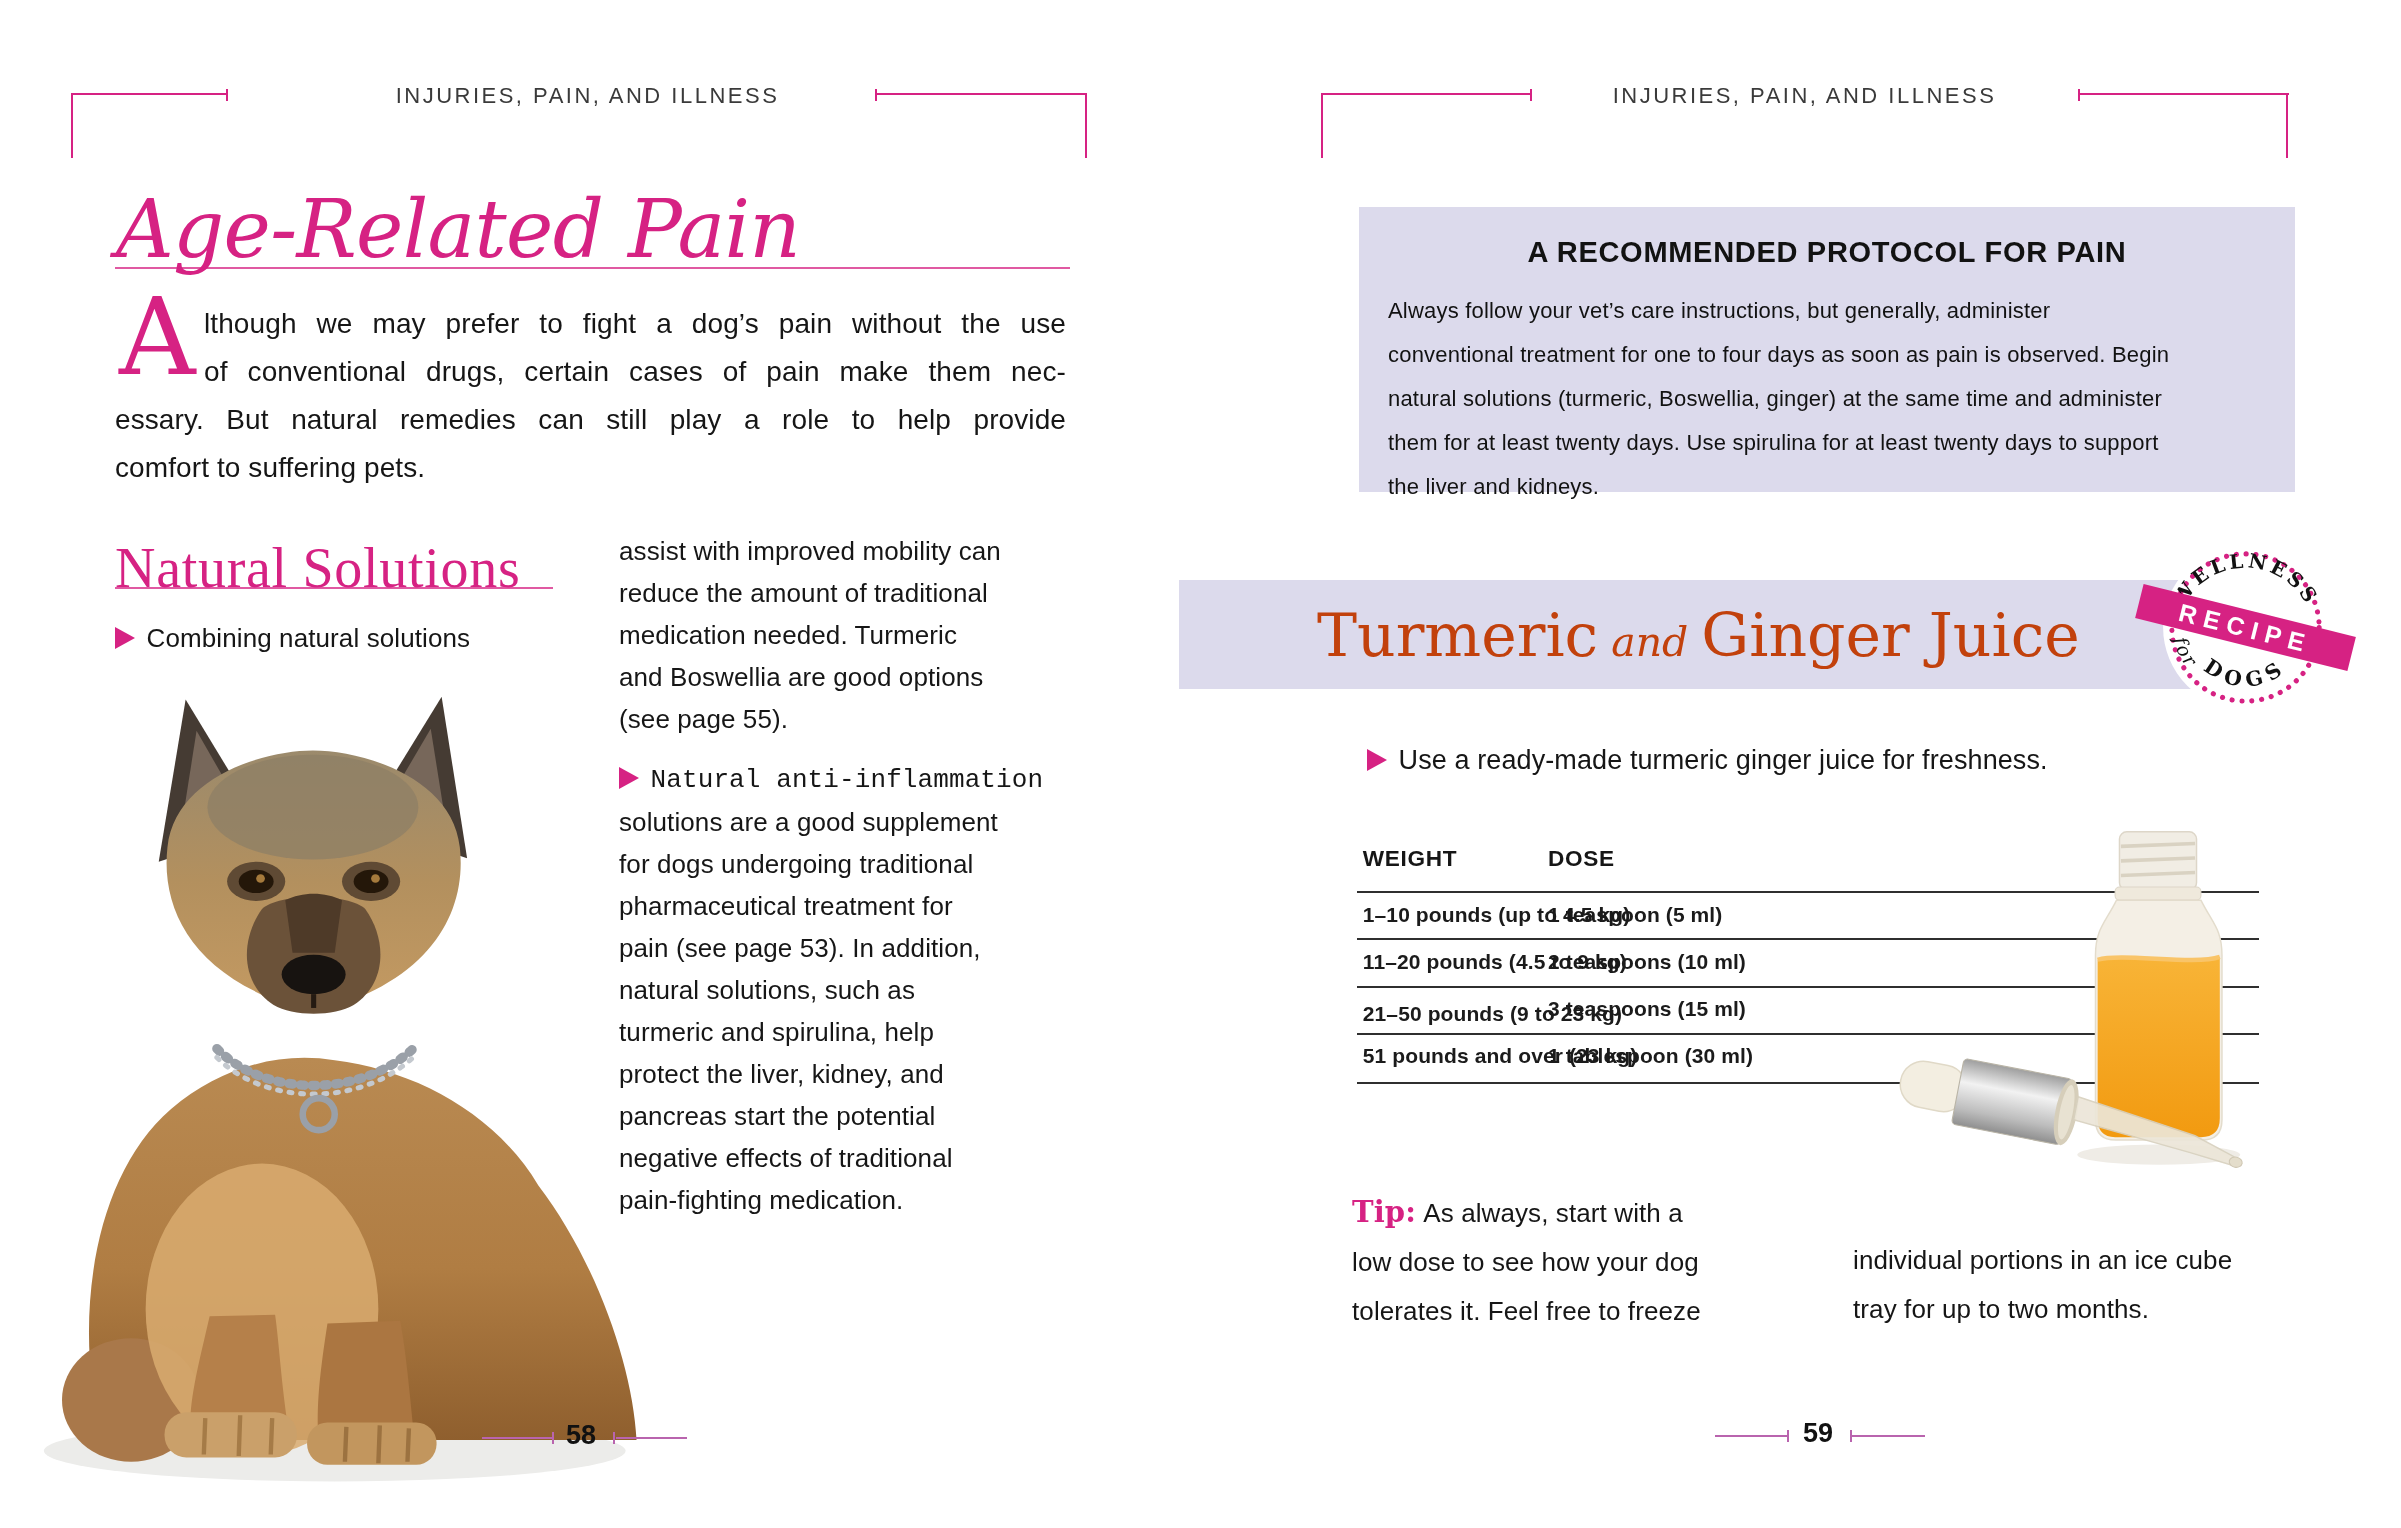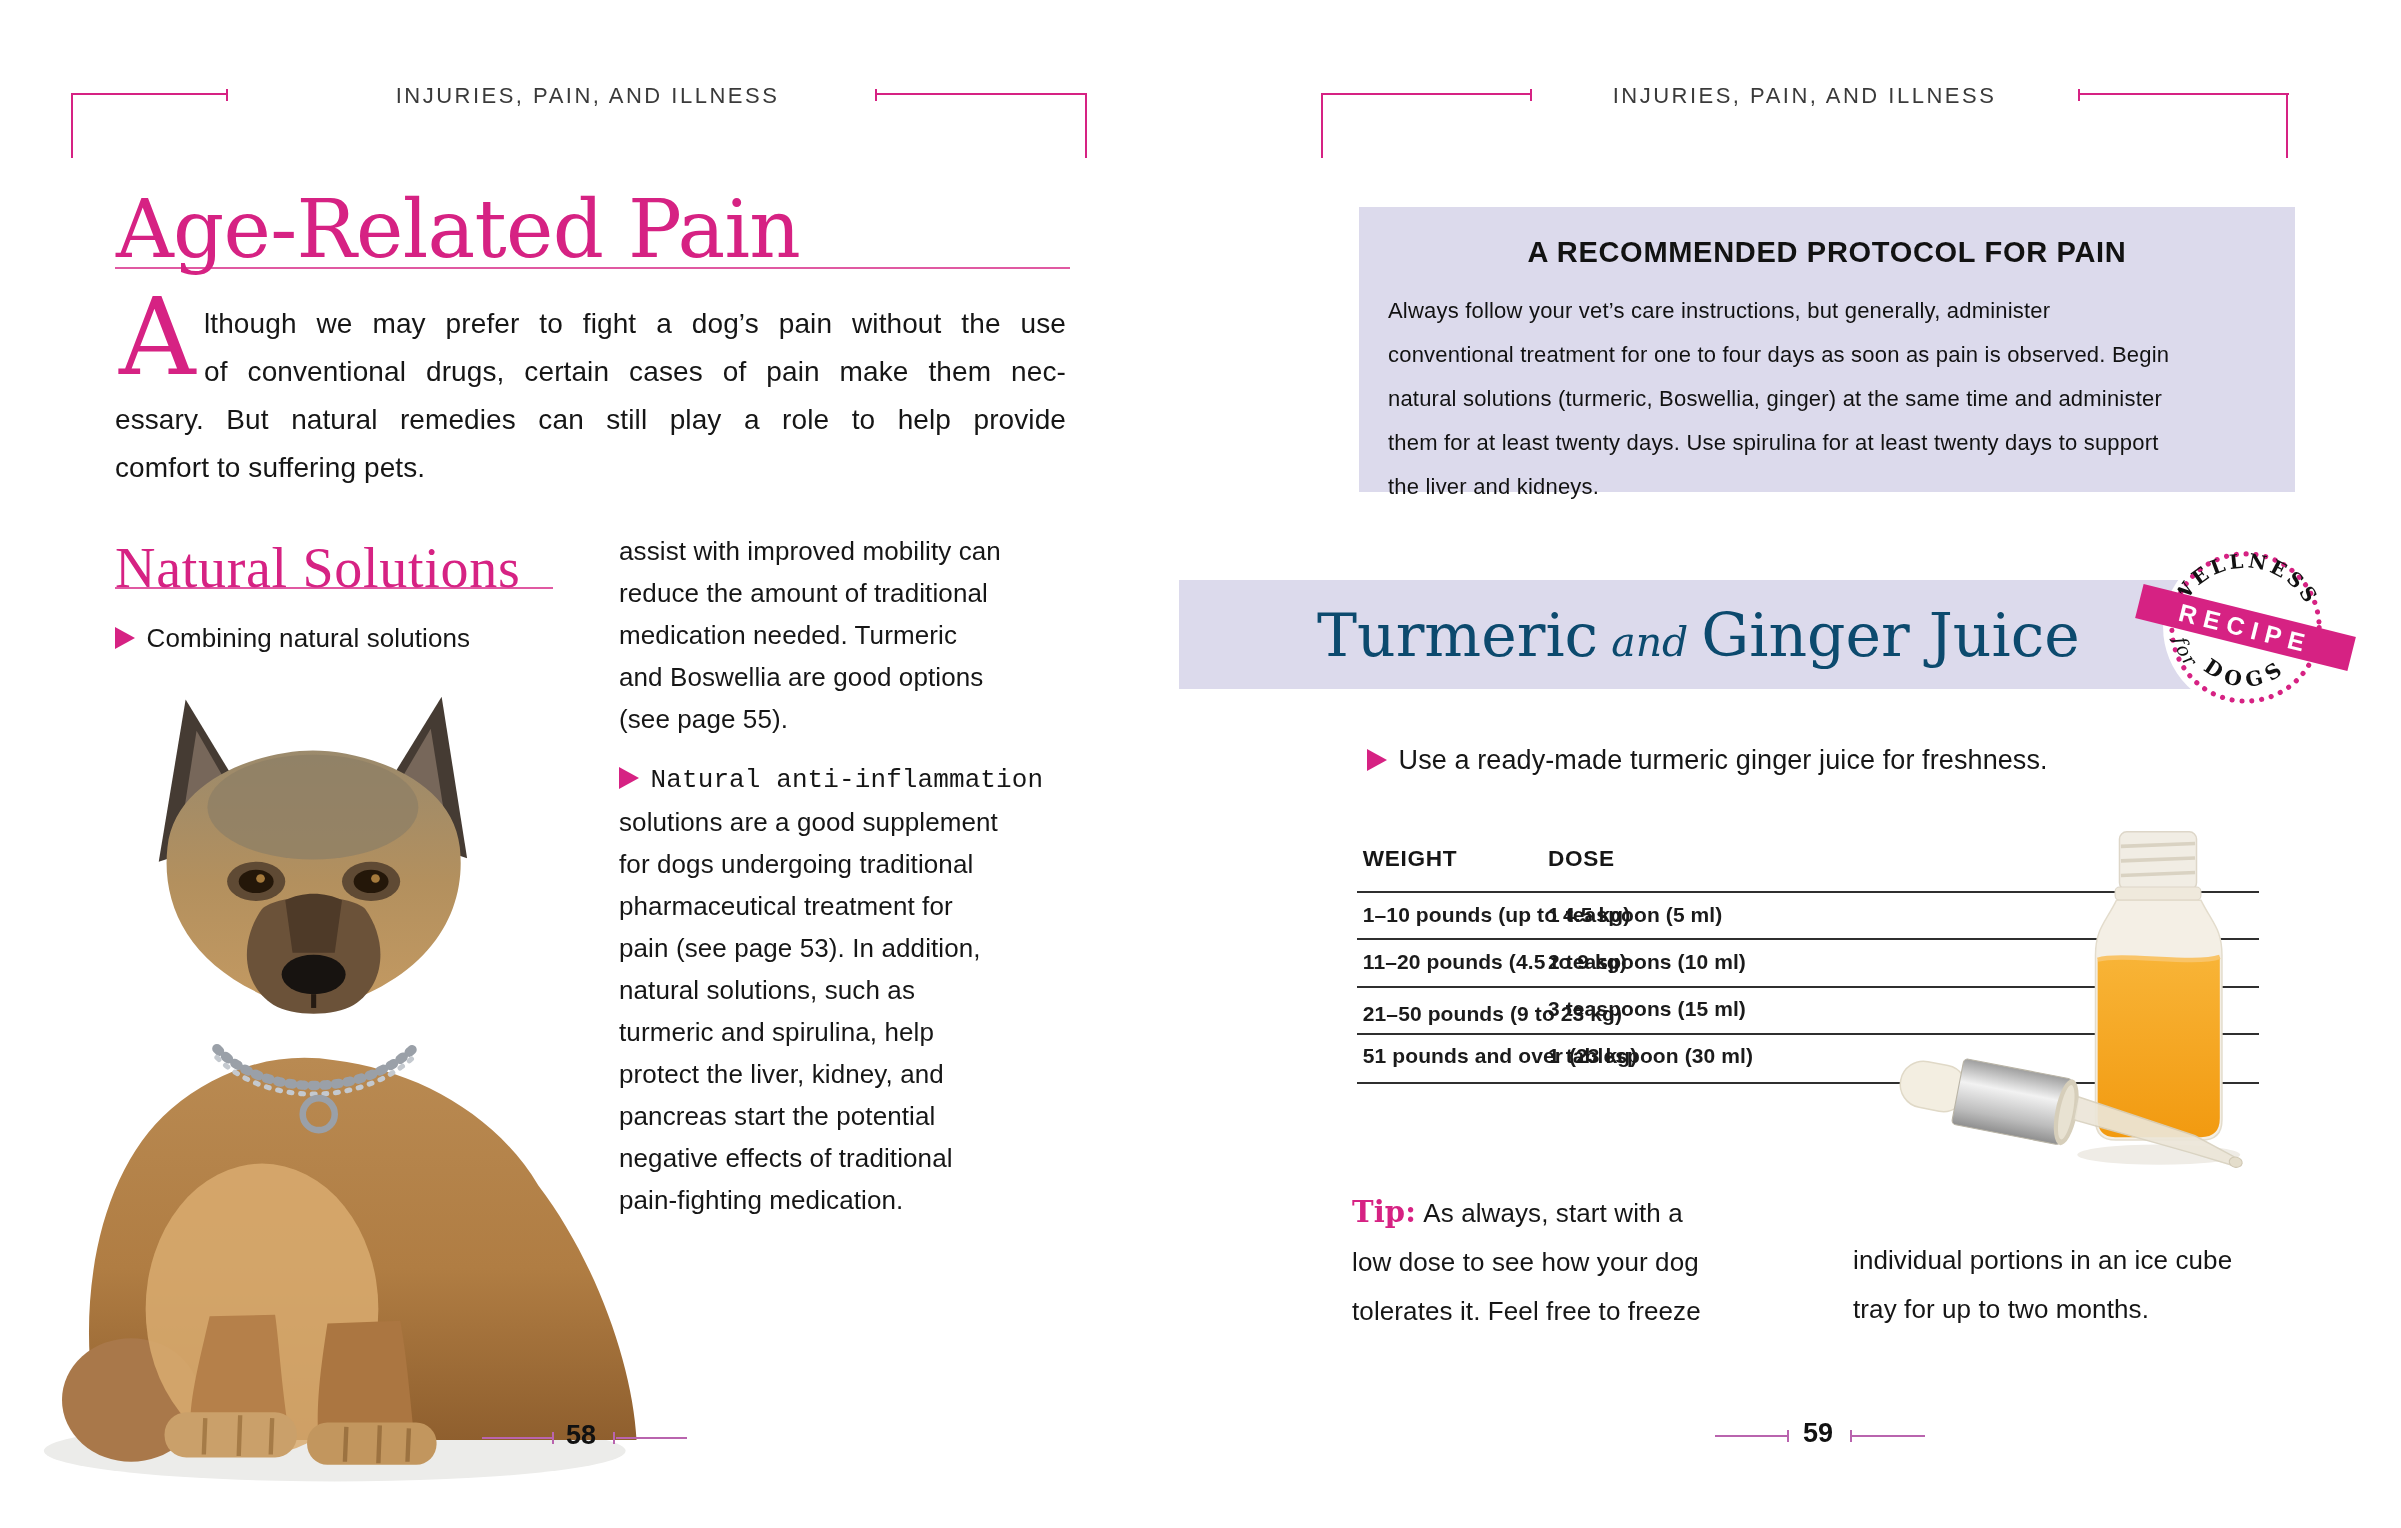--- a/index.html
+++ b/index.html
@@ -14,40 +14,40 @@
   .spread{position:relative;width:2401px;height:1528px;background:#ffffff;overflow:hidden;
           font-family:"Liberation Sans",sans-serif;color:var(--ink);}
   .abs{position:absolute;}
 
   
   .running-header{font-size:22px;letter-spacing:2.5px;color:var(--hdr);text-align:center;width:589px;}
   .bk{background:var(--magenta);}
 
   
   .page-title{font-family:"DejaVu Serif","Liberation Serif",serif;font-size:80px;color:var(--magenta);
-              letter-spacing:-0.7px;white-space:nowrap;}
+              letter-spacing:-0.7px;white-space:nowrap;font-style:italic;}
   .rule{height:1.5px;background:var(--magenta);opacity:.75;}
   .dropcap{font-family:"DejaVu Serif","Liberation Serif",serif;font-size:106px;line-height:1;color:var(--magenta);}
   .intro{width:951px;font-size:28px;line-height:48px;letter-spacing:0.1px;}
   .intro .ind{margin-left:89px;}
   .jl{text-align:justify;text-align-last:justify;}
   .subhead{font-family:Liberation Serif, serif;font-size:56px;letter-spacing:0.7px;color:var(--magenta);white-space:nowrap;}
   .colhalf{font-size:26px;line-height:42px;letter-spacing:0.1px;}
   .tri{display:inline-block;width:0;height:0;border-left:20.4px solid var(--magenta);
        border-top:11.6px solid transparent;border-bottom:11.6px solid transparent;margin-right:11.6px;vertical-align:-2.2px;}
   .pagenum{font-size:27px;font-weight:bold;color:#111;}
   .pnline{height:2.2px;background:var(--pagepink);}
   .pntick{width:2.2px;height:11.6px;background:var(--pagepink);}
 
   
   .protocol-box{background:var(--lavender);width:936px;height:285px;}
   .protocol-title{font-size:29px;font-weight:bold;letter-spacing:0.7px;text-align:center;color:#121212;}
   .protocol-body{font-size:22px;line-height:44px;letter-spacing:0.2px;color:#121212;}
   .banner{background:var(--lavender);width:1121px;height:109px;display:flex;align-items:center;}
-  .banner-title{font-family:"DejaVu Serif","Liberation Serif",serif;font-size:60px;color:#0c4a6e;margin-left:138px;white-space:nowrap;}
+  .banner-title{font-family:"DejaVu Serif","Liberation Serif",serif;font-size:60px;color:#c2410c;margin-left:138px;white-space:nowrap;}
   .banner-and{font-family:"DejaVu Serif","Liberation Serif",serif;font-style:italic;font-size:41px;margin:0 13px;}
   .rbullet{font-size:27px;letter-spacing:0.1px;}
   .tbl-hdr{font-size:22.6px;font-weight:bold;letter-spacing:0.7px;}
   .tbl-cell{font-size:21px;font-weight:bold;letter-spacing:0.1px;color:#1b1b1b;}
   .tbl-line{height:1.5px;background:#2f2f2f;}
   .tip{font-size:26px;line-height:49px;letter-spacing:0.1px;}
   .tip-label{font-family:"DejaVu Serif","Liberation Serif",serif;font-weight:bold;font-size:29px;color:var(--magenta);margin-right:7.3px;}
 </style>
 </head>
 <body>

